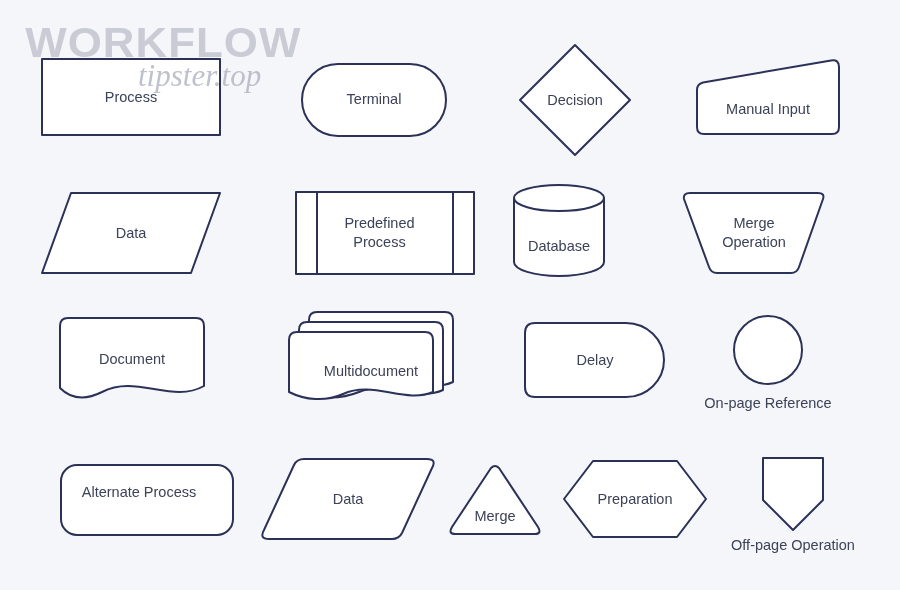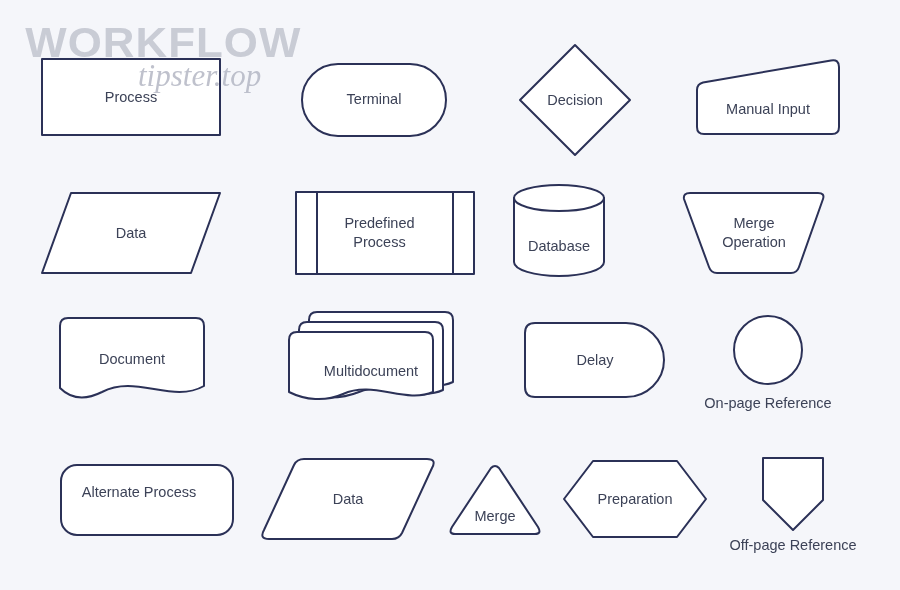--- a/index.html
+++ b/index.html
@@ -279,17 +279,17 @@
       </svg>
       <div class="inner-label">Preparation</div>
     </div>
   </div>
 
   <div class="cell" style="left:717px; top:456px;">
     <div class="shape-box" style="width:152px;height:76px;">
       <svg width="152" height="76" viewBox="0 0 152 76">
         <polygon class="shape-path" points="46,2 106,2 106,44 76,74 46,44"></polygon>
       </svg>
-      <div class="outer-label" style="top:80px;">Off-page Reference</div>
+      <div class="outer-label" style="top:80px;">Off-page Operation</div>
     </div>
   </div>
 
 </div>
 
 </body></html>

